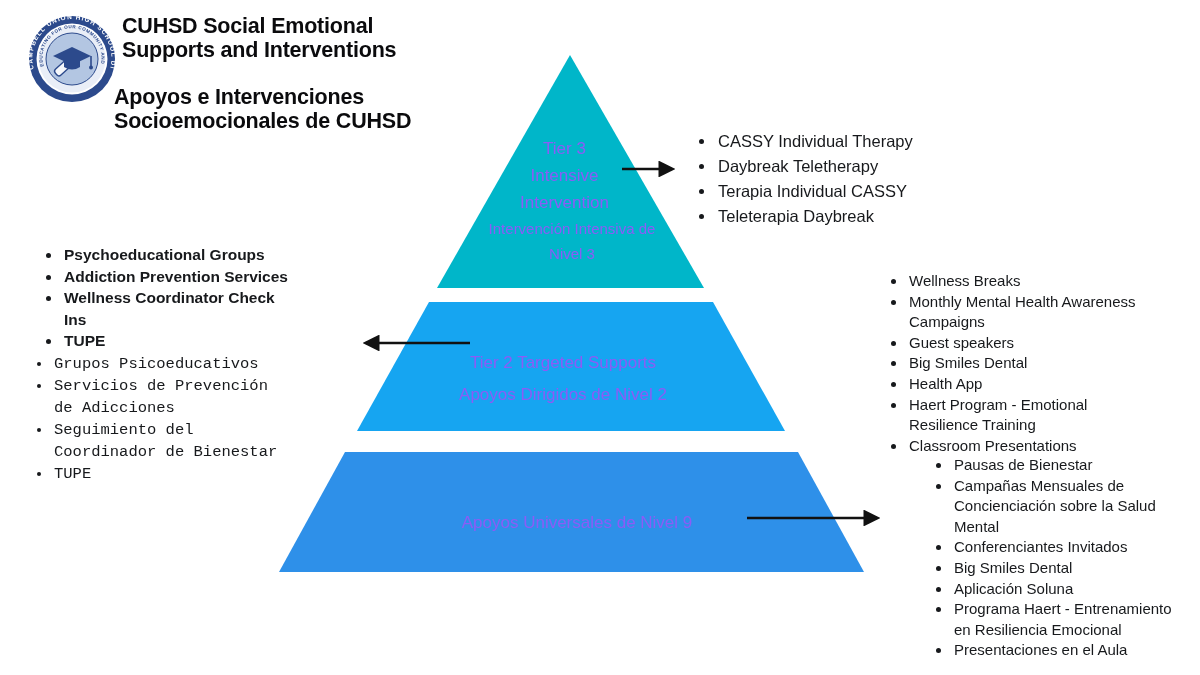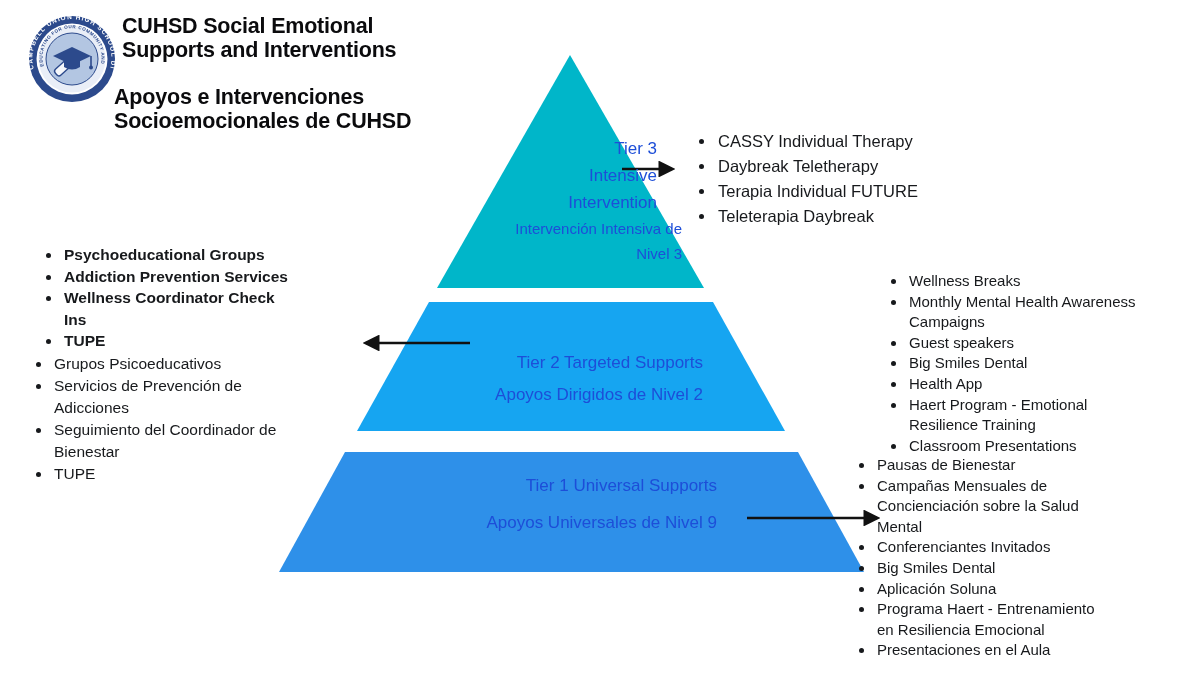--- a/index.html
+++ b/index.html
@@ -19,22 +19,22 @@
 
   .title {
     font-weight: 700;
     font-size: 21.5px;
     line-height: 23.5px;
     letter-spacing: -0.2px;
     color: #0b0b0d;
     white-space: pre-line;
   }
   .tier-label {
-    text-align: right;
-    color: #1d4ed8;
+    text-align: center;
+    color: #8b5cf6;
     white-space: pre-line;
   }
   .tier-label.en { font-size: 17px; line-height: 27px; }
   .tier-label.es { font-size: 15px; line-height: 25px; }
   .tier-label.one-line { line-height: 20px; }
 
   ul.blist { list-style: disc outside; }
   ul.blist li { padding-left: 2px; }
 
   .list-t3 { font-size: 16.5px; line-height: 25px; width: 290px; padding-left: 20px; }
@@ -103,55 +103,54 @@
 
   <div class="abs tier-label en" style="left:472px; top:135px; width:185px;">Tier 3
 Intensive
 Intervention</div>
   <div class="abs tier-label es" style="left:462px; top:216px; width:220px;">Intervención Intensiva de
 Nivel 3</div>
 
   <div class="abs tier-label en one-line" style="left:423px; top:353px; width:280px;">Tier 2 Targeted Supports</div>
   <div class="abs tier-label en one-line" style="left:423px; top:385px; width:280px;">Apoyos Dirigidos de Nivel 2</div>
 
-  <div class="abs tier-label en one-line" style="left:437px; top:476px; width:280px;">Tier 1 Universal Supports</div>
   <div class="abs tier-label en one-line" style="left:437px; top:513px; width:280px;">Apoyos Universales de Nivel 9</div>
 
   <ul class="abs blist list-t3" style="left:696px; top:129px;">
       <li>CASSY Individual Therapy</li>
       <li>Daybreak Teletherapy</li>
-      <li>Terapia Individual FUTURE</li>
+      <li>Terapia Individual CASSY</li>
       <li>Teleterapia Daybreak</li>
     </ul>
 
   <ul class="abs blist list-l-en" style="left:44px; top:244px;">
       <li>Psychoeducational Groups</li>
       <li>Addiction Prevention Services</li>
       <li>Wellness Coordinator Check Ins</li>
       <li>TUPE</li>
     </ul>
 
-  <ul class="abs blist list-l-es" style="left:34px; top:353px;">
+  <ul class="abs blist list-l-es" style="left:34px; top:353px;font-family:Liberation Mono, monospace;">
       <li>Grupos Psicoeducativos</li>
       <li>Servicios de Prevención de Adicciones</li>
       <li>Seguimiento del Coordinador de Bienestar</li>
       <li>TUPE</li>
     </ul>
 
   <ul class="abs blist list-r" style="left:889px; top:271px;">
       <li>Wellness Breaks</li>
       <li>Monthly Mental Health Awareness Campaigns</li>
       <li>Guest speakers</li>
       <li>Big Smiles Dental</li>
       <li>Health App</li>
       <li>Haert Program - Emotional Resilience Training</li>
       <li>Classroom Presentations</li>
     </ul>
 
-  <ul class="abs blist list-r" style="left:857px; top:455px;">
+  <ul class="abs blist list-r" style="left:934px; top:455px;">
       <li>Pausas de Bienestar</li>
       <li>Campañas Mensuales de Concienciación sobre la Salud Mental</li>
       <li>Conferenciantes Invitados</li>
       <li>Big Smiles Dental</li>
       <li>Aplicación Soluna</li>
       <li>Programa Haert - Entrenamiento en Resiliencia Emocional</li>
       <li>Presentaciones en el Aula</li>
     </ul>
 
 </div>

